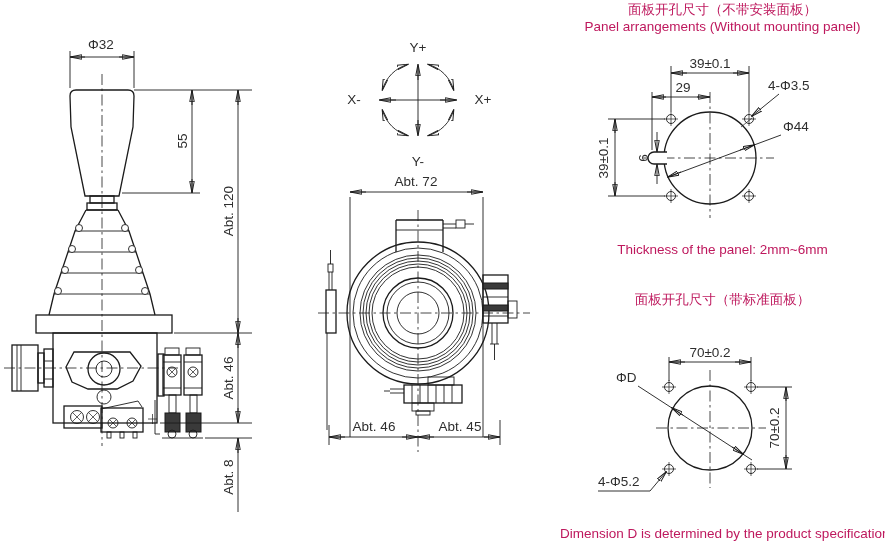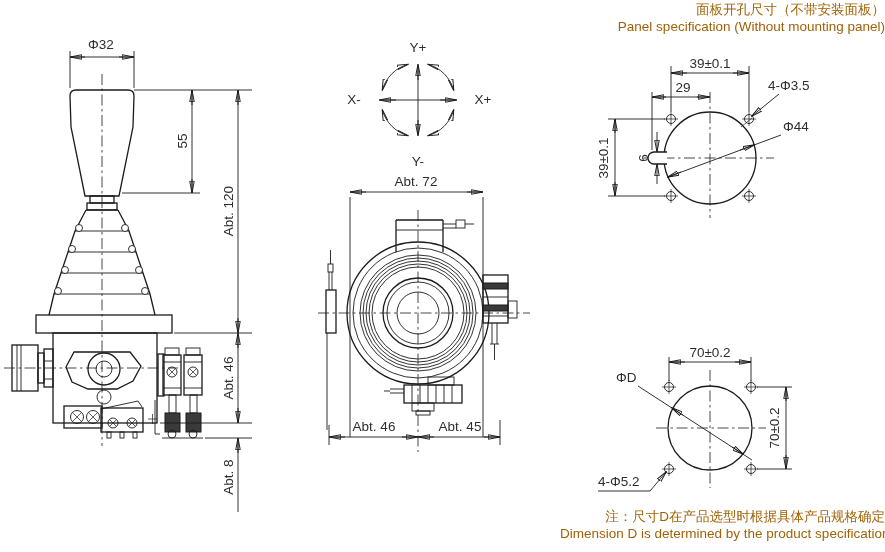--- a/index.html
+++ b/index.html
@@ -7,21 +7,21 @@
           font-family:"Liberation Sans", sans-serif;}
   svg{position:absolute;top:0;left:0;}
   svg line, svg path, svg rect, svg circle, svg polyline{fill:none;stroke:#1b1b1b;}
   .ol{stroke-width:1.3;}
   .tl{stroke-width:0.9;}
   .xl{stroke-width:0.7;}
   .cl{stroke-width:0.8;stroke-dasharray:11 3.5 2.5 3.5;}
   .fw{fill:#ffffff;}
   .fd{fill:#3a3a3a;stroke:#1b1b1b;}
   text.d{font:13.5px "Liberation Sans", sans-serif;fill:#2e2e2e;stroke:none;}
-  .rt{position:absolute;width:325px;left:560px;text-align:right;color:#a16207;
+  .rt{position:absolute;width:325px;left:560px;text-align:center;color:#be185d;
       font-size:13.5px;line-height:16px;white-space:nowrap;}
 </style>
 </head>
 <body>
 
 <div class="canvas">
 
 <svg width="310" height="552" viewBox="0 0 310 552">
   <defs>
     <marker id="aL" viewBox="0 0 12 6" refX="11" refY="3" markerWidth="13" markerHeight="6.5" orient="auto">
@@ -376,17 +376,18 @@
     <line class="tl" x1="683" y1="415" x2="672" y2="408" marker-end="url(#aR)"></line>
     <line class="tl" x1="732" y1="447" x2="743" y2="454" marker-end="url(#aR)"></line>
     <text class="d" x="616" y="382" text-anchor="start">ΦD</text>
     <line class="tl" x1="598" y1="491" x2="650" y2="491"></line>
     <line class="tl" x1="650" y1="491" x2="666" y2="472" marker-end="url(#aR)"></line>
     <text class="d" x="598" y="486" text-anchor="start">4-Φ5.2</text>
   </g>
 </svg>
 
 <div class="rt" style="top:2px">面板开孔尺寸（不带安装面板）</div>
-<div class="rt" style="top:19px">Panel specification (Without mounting panel)</div>
-<div class="rt" style="top:509px">注：尺寸D在产品选型时根据具体产品规格确定</div>
+<div class="rt" style="top:19px">Panel arrangements (Without mounting panel)</div>
+<div class="rt" style="top:242px">Thickness of the panel: 2mm~6mm</div>
+<div class="rt" style="top:292px">面板开孔尺寸（带标准面板）</div>
 <div class="rt" style="top:526px">Dimension D is determined by the product specification</div>
 
 </div>
 
 </body></html>

